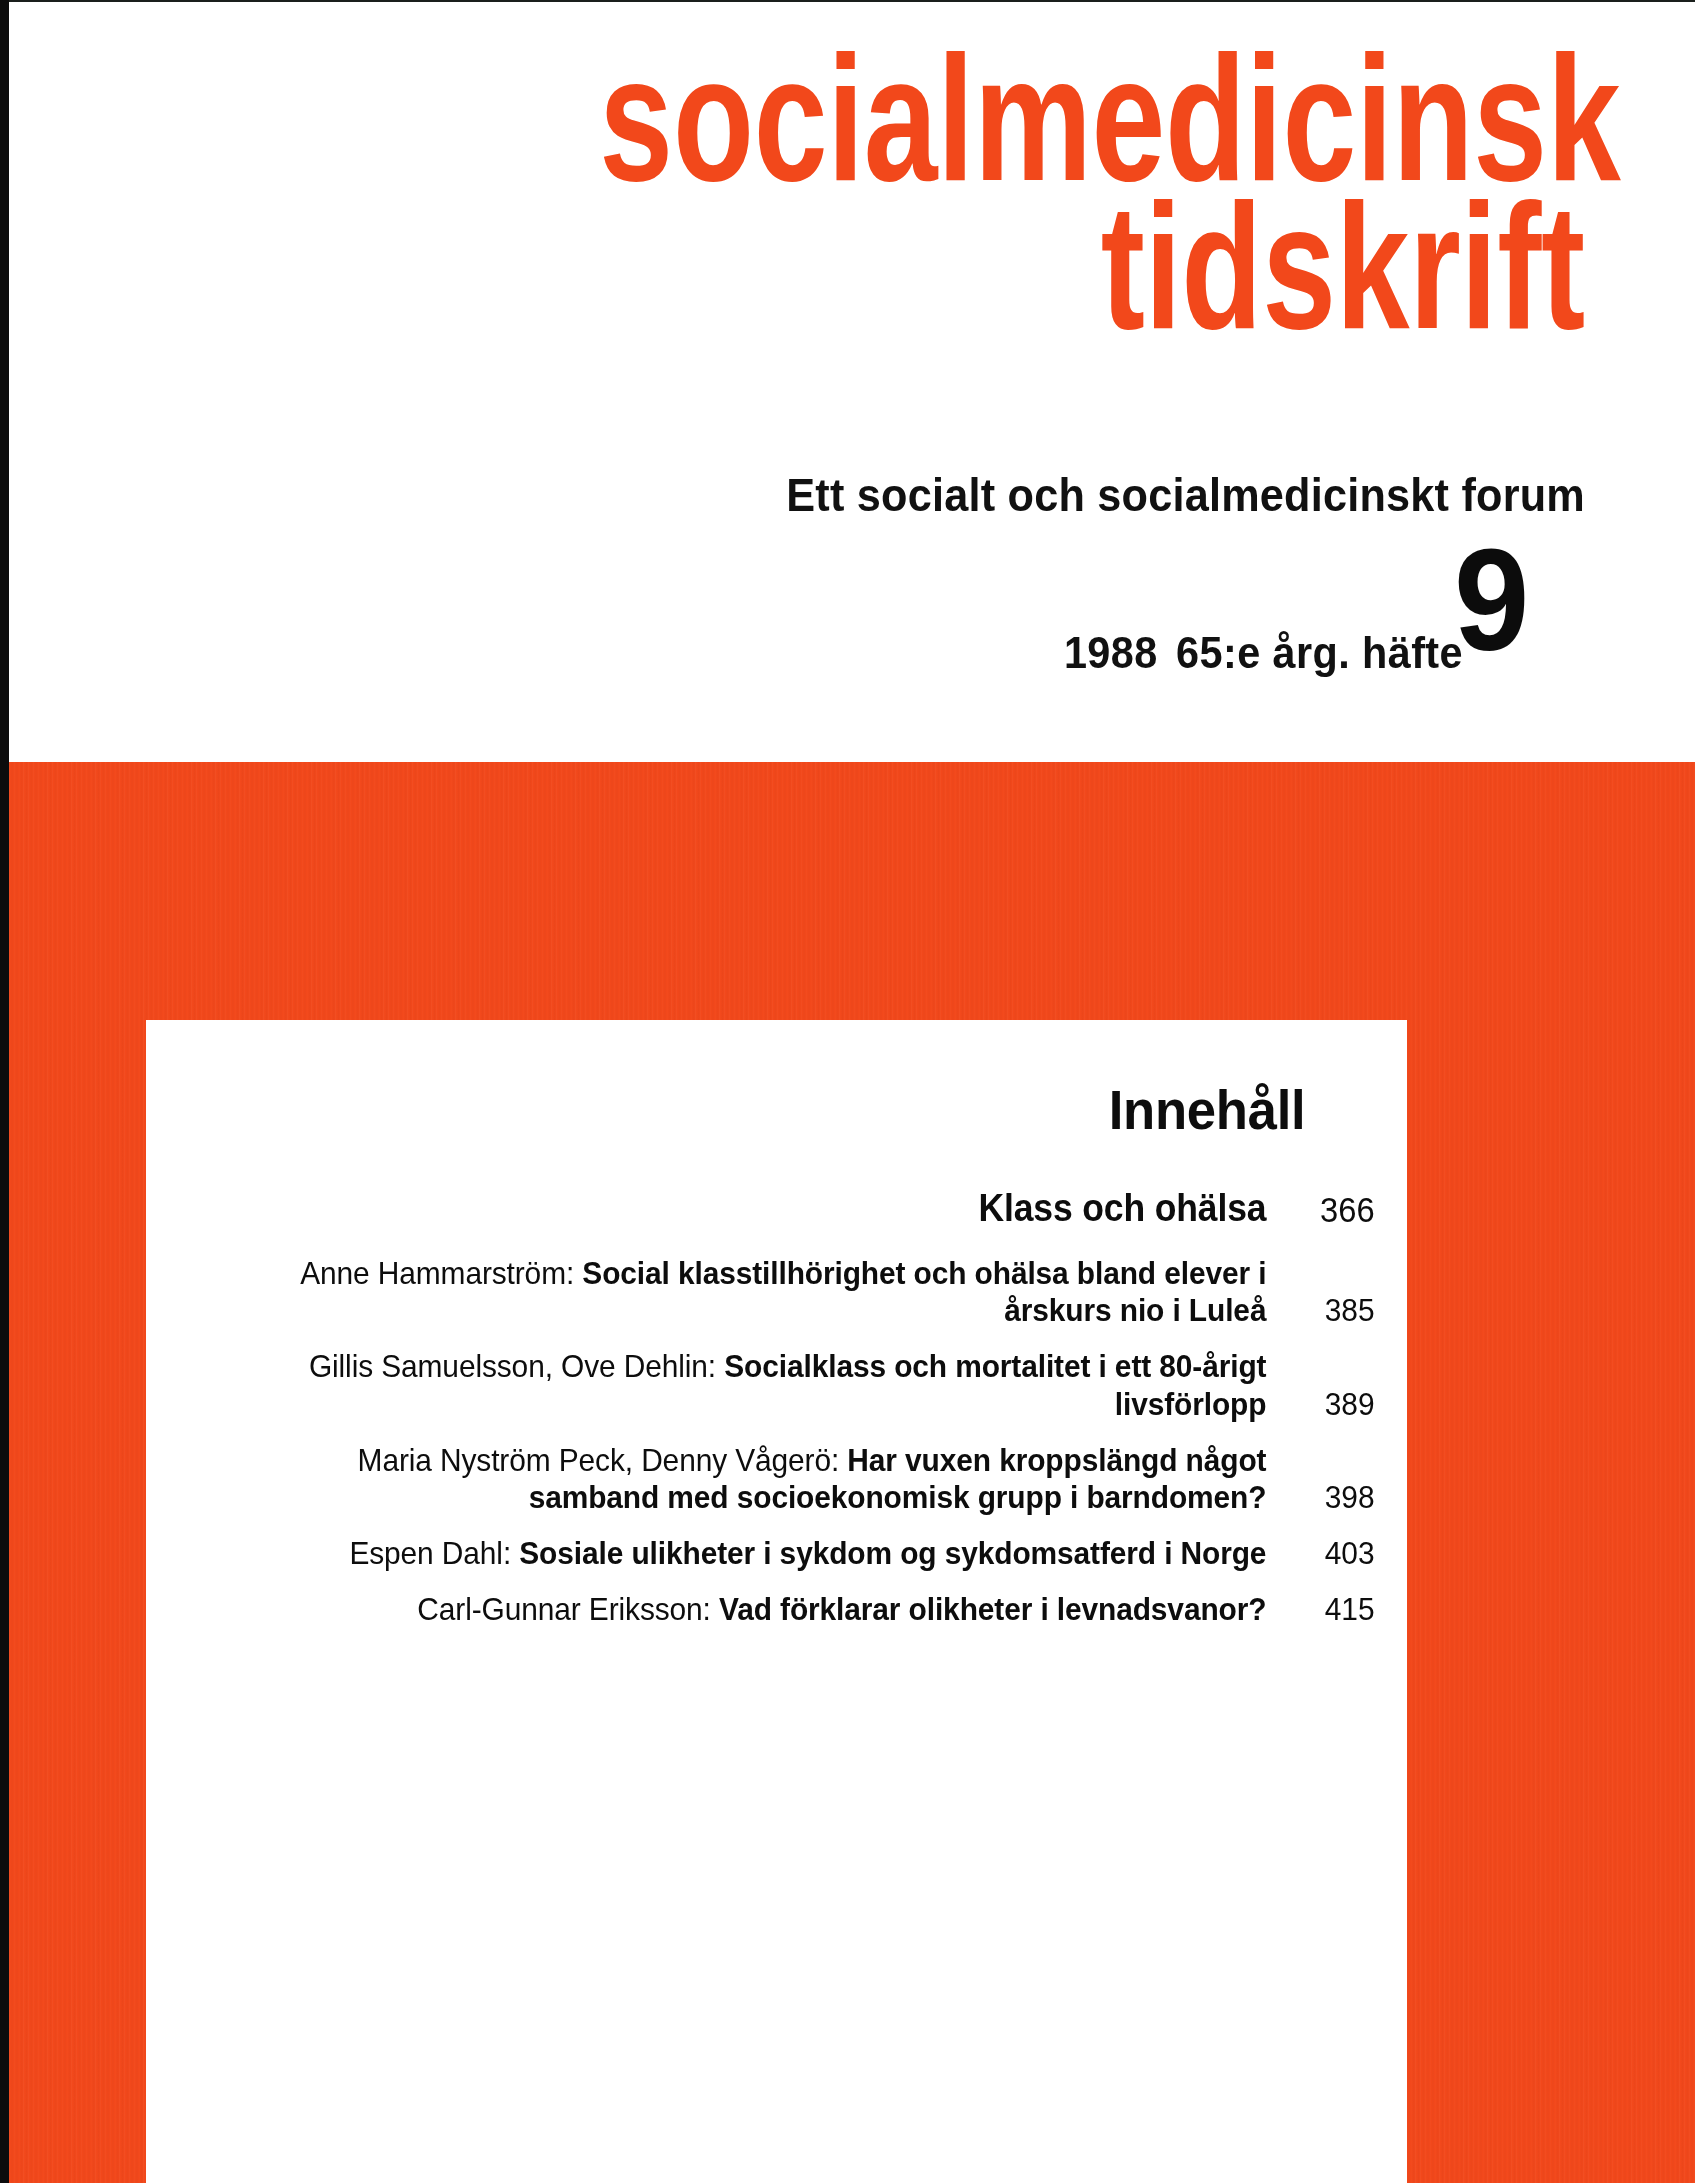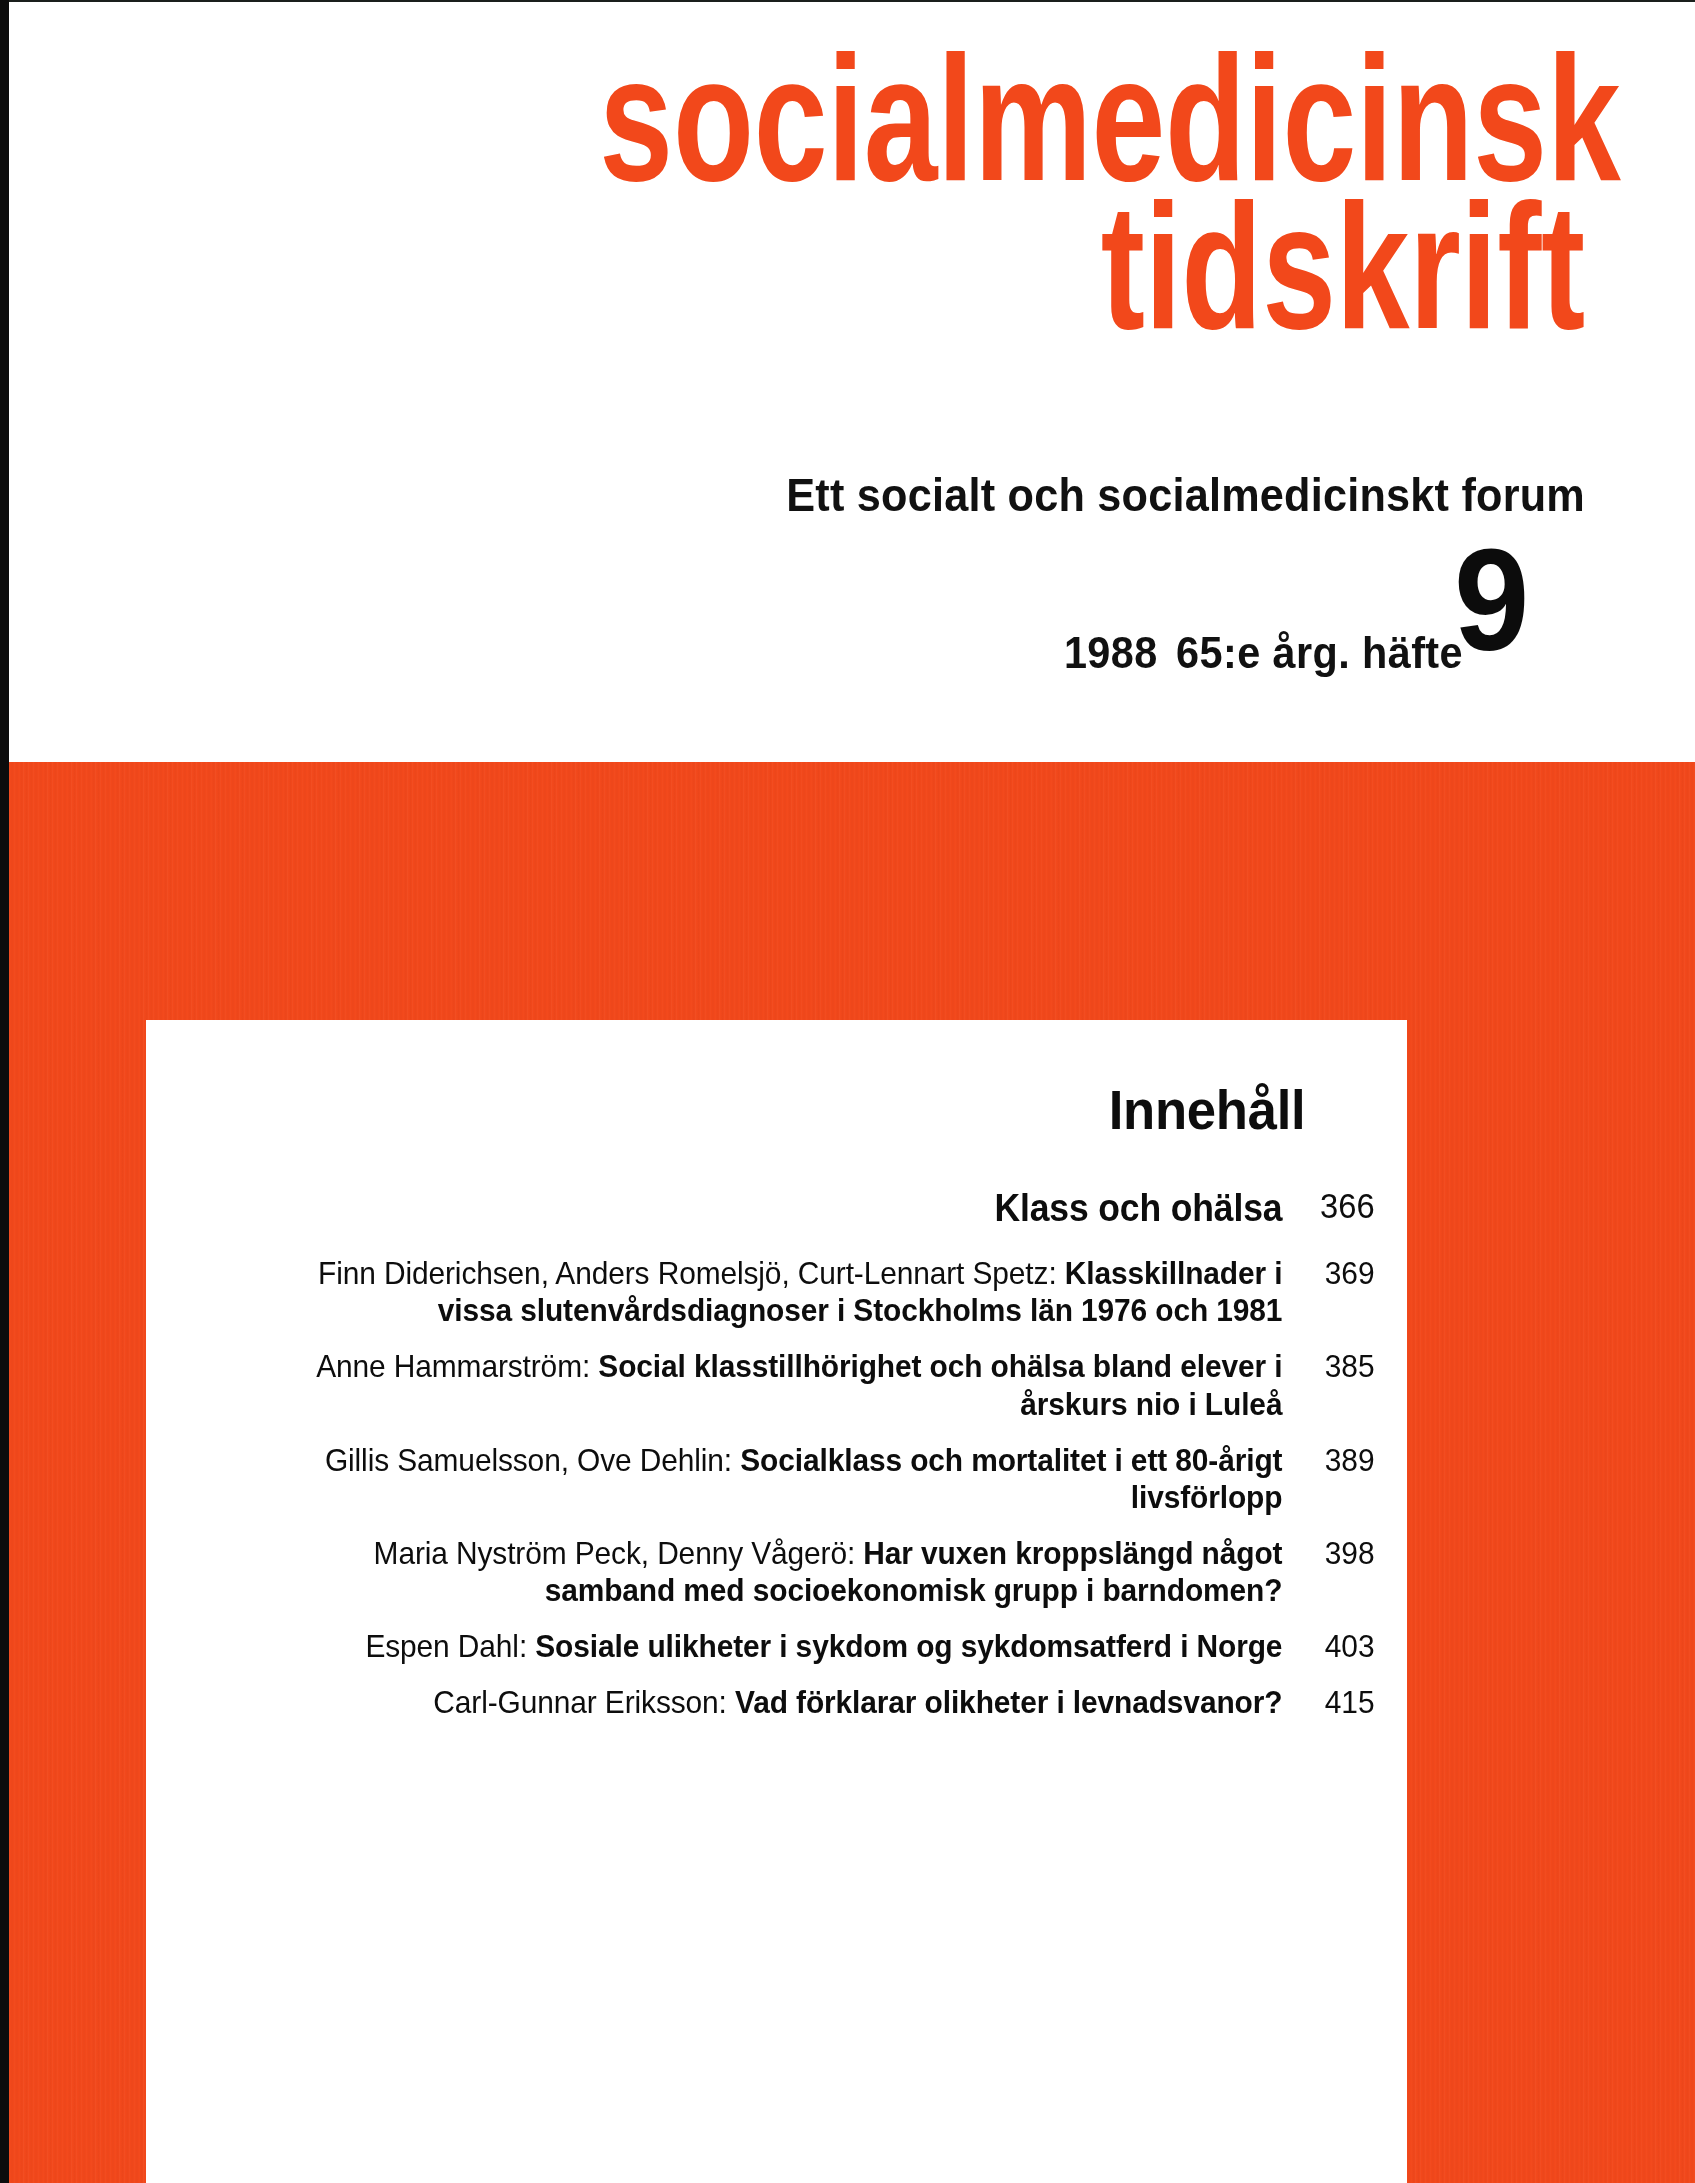--- a/index.html
+++ b/index.html
@@ -173,22 +173,24 @@
     transform: scaleX(0.94);
     transform-origin: right top;
   }
 
   
   .toc {
     margin-top: 48px;
   }
   .toc-row {
     display: flex;
+    align-items: flex-end;
     justify-content: flex-end;
     margin-bottom: 19px;
+    gap: 16px;
   }
   .toc-row.section {
     margin-bottom: 25px;
   }
   .toc-text {
     flex: 1 1 auto;
     text-align: right;
     color: #0d0d0d;
     font-size: 32px;
     line-height: 1.16;
@@ -247,24 +249,20 @@
 
       <div class="contents-title">Innehåll</div>
 
       <div class="toc">
 
         <div class="toc-row section">
           <div class="toc-text section-label">Klass och ohälsa</div>
           <div class="toc-page">366</div>
         </div>
 
-        <div class="toc-row">
-          <div class="toc-text"><span class="authors">Finn Diderichsen, Anders Romelsjö, Curt-Lennart Spetz: </span><span class="title">Klasskillnader i vissa slutenvårdsdiagnoser i Stockholms län 1976 och 1981</span></div>
-          <div class="toc-page">369</div>
-        </div>
 
 
 
         <div class="toc-row">
           <div class="toc-text"><span class="authors">Anne Hammarström: </span><span class="title">Social klasstillhörighet och ohälsa bland elever i årskurs nio i Luleå</span></div>
           <div class="toc-page">385</div>
         </div>
 
         <div class="toc-row">
           <div class="toc-text"><span class="authors">Gillis Samuelsson, Ove Dehlin: </span><span class="title">Socialklass och mortalitet i ett 80-årigt livsförlopp</span></div>

